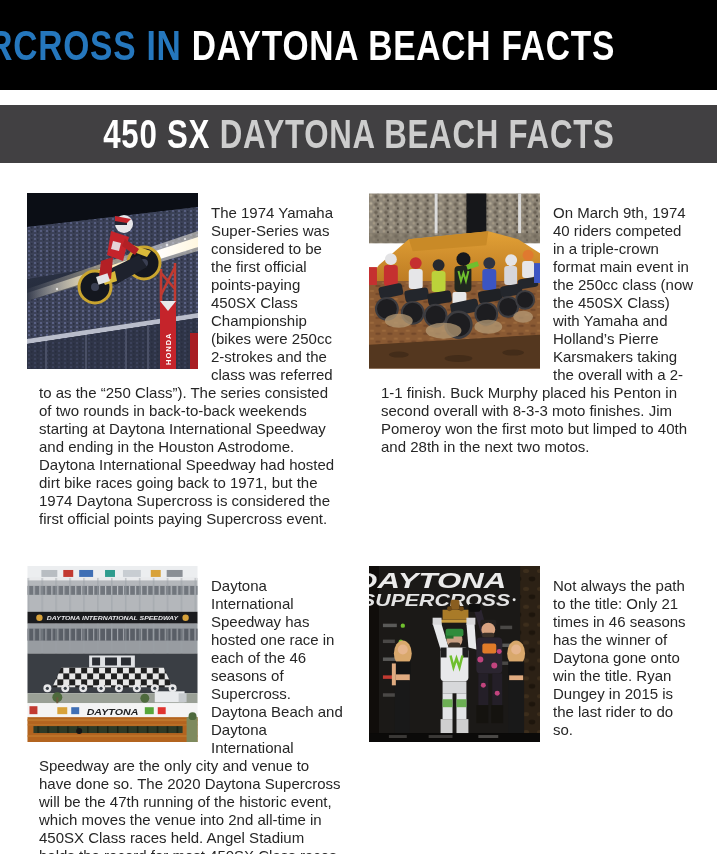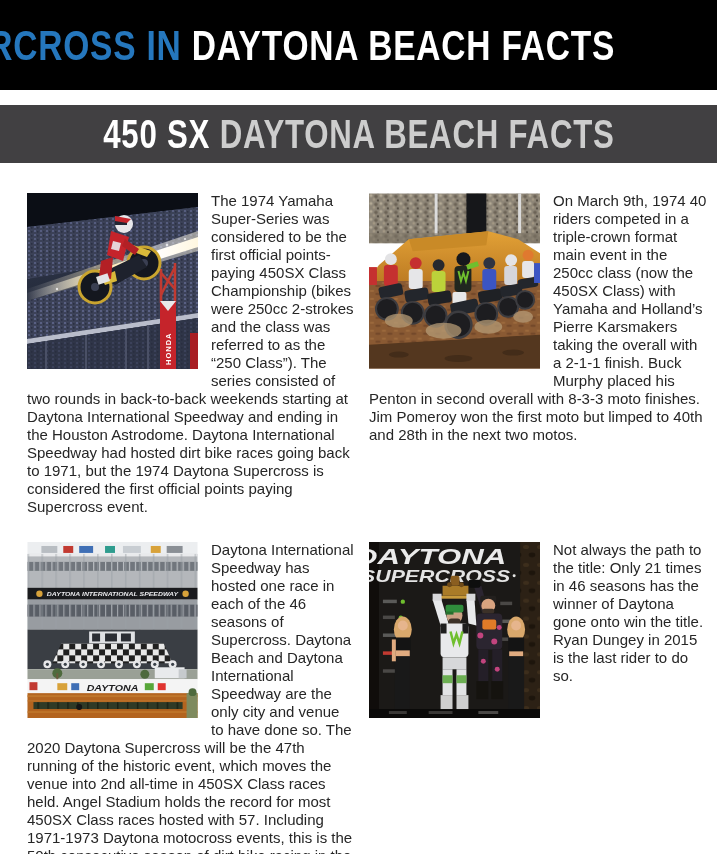--- a/index.html
+++ b/index.html
@@ -35,21 +35,21 @@
     display:grid;
     grid-template-columns:328px 338px;
     column-gap:14px;
     row-gap:25px;
   }
   .fact{font-size:15px;line-height:18px;color:#262626;}
   .photo{
     float:left;width:171px;height:176px;
     margin:1px 13px 8px 0;
   }
-  .fact-text{margin:0;}
+  .fact-text{margin:12px;}
   svg text{font-family:"Liberation Sans",sans-serif;}
 </style>
 </head>
 <body>
 
 <div class="page">
 
   <header class="main-header">
     <h1 class="squeeze" style="margin:0"><span class="accent">SUPERCROSS IN</span> <span class="rest">DAYTONA BEACH FACTS</span></h1>
   </header>

